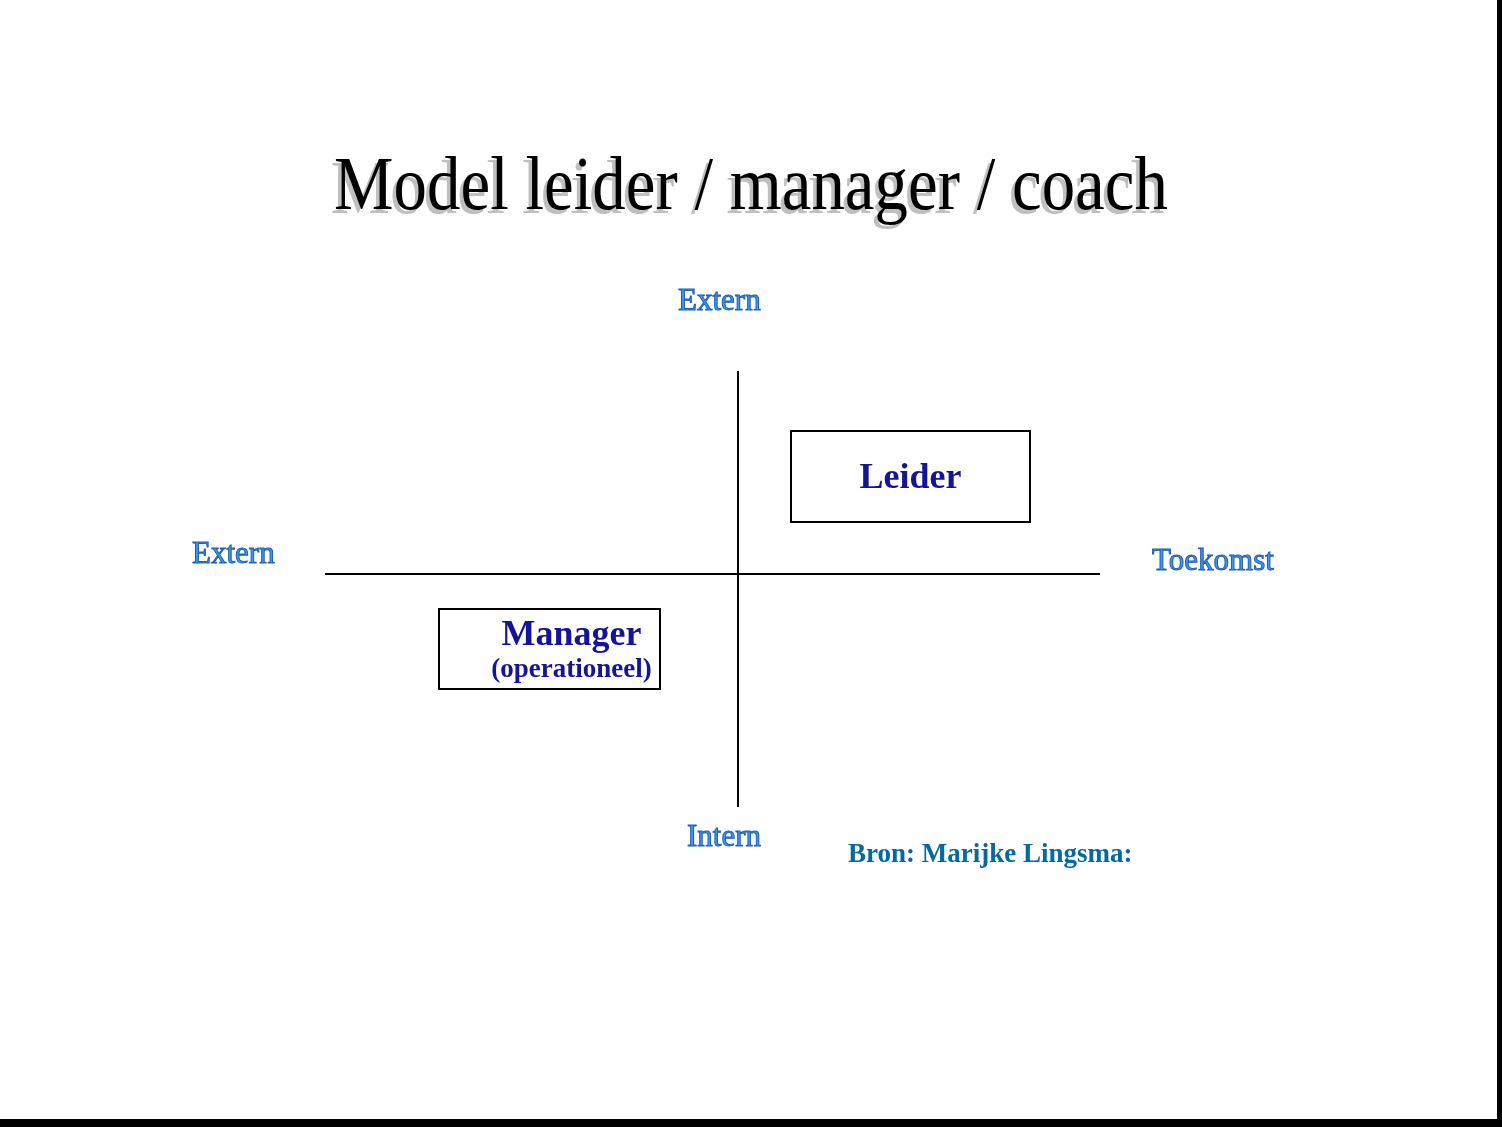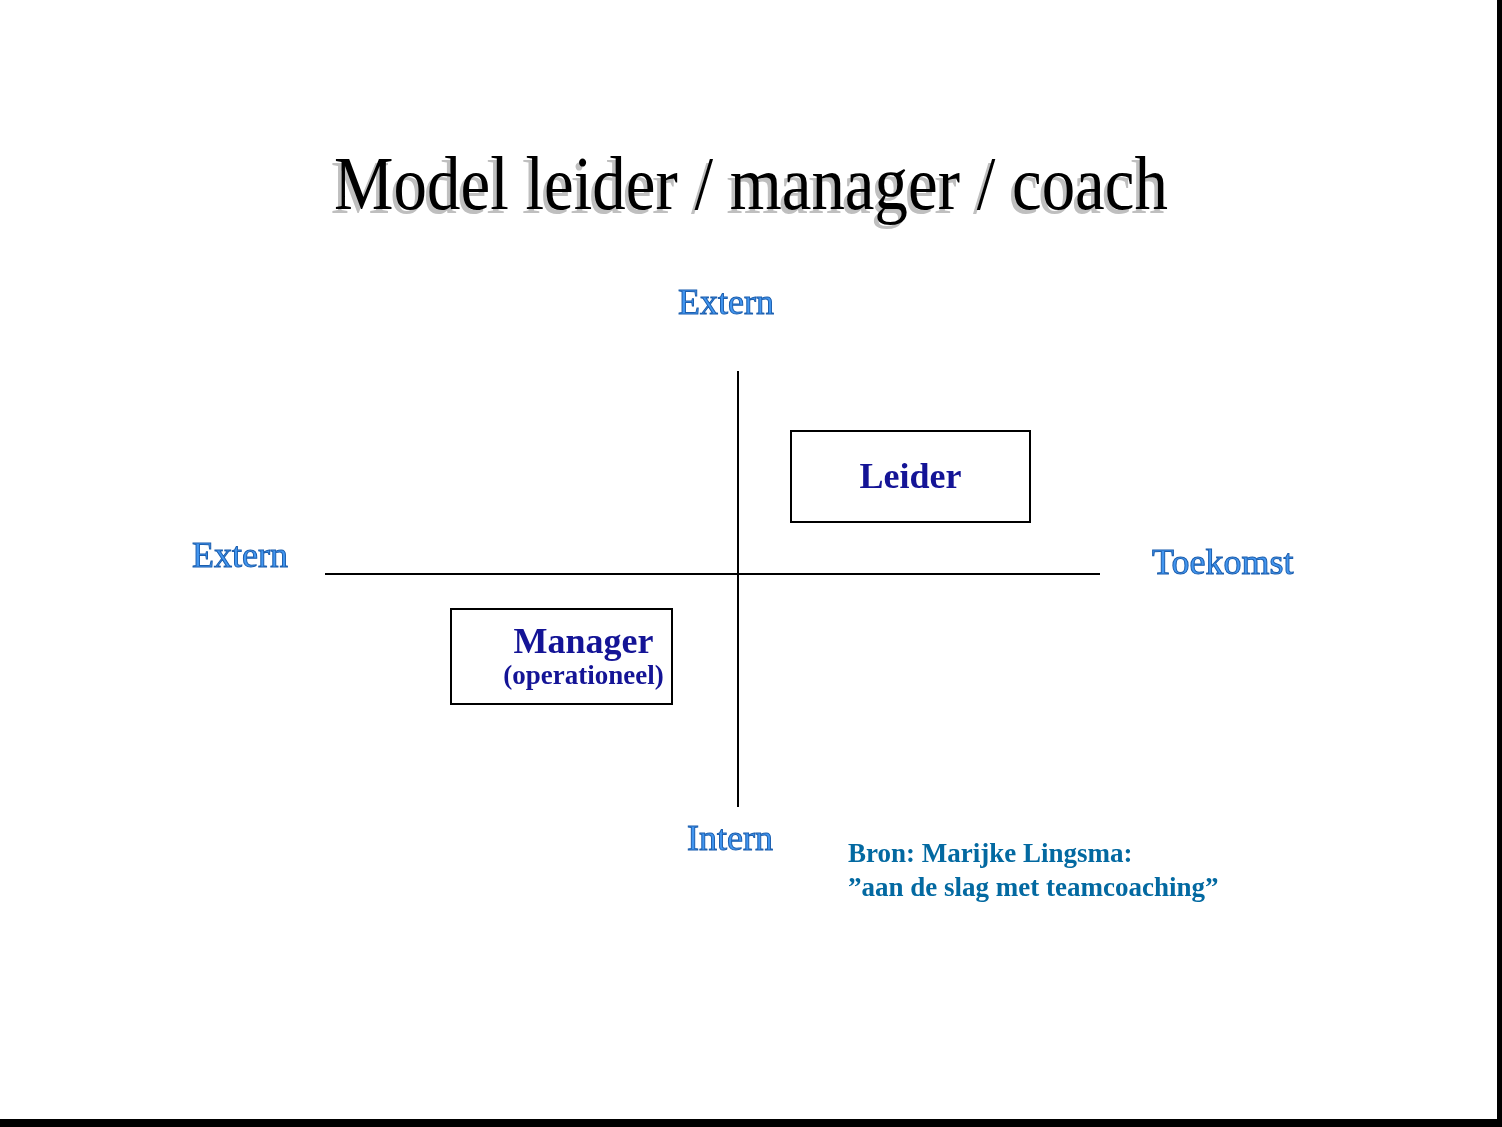--- a/index.html
+++ b/index.html
@@ -25,21 +25,21 @@
     line-height: 1;
     font-weight: 400;
     color: #000000;
     white-space: nowrap;
     transform: scaleX(0.88);
     transform-origin: 50% 50%;
     text-shadow: -4px 4px 0 var(--title-shadow, #bfbfbf);
   }
   .axis-label {
     position: absolute;
-    font-size: 36px;
+    font-size: 31px;
     line-height: 1;
     color: var(--axis-label-fill, #4296f0);
     -webkit-text-stroke: 1px var(--axis-label-stroke, #1c5faf);
     white-space: nowrap;
   }
   .label-extern   { left: 678px;  top: 284px; }
   .label-heden    { left: 192px;  top: 537px; }
   .label-toekomst { left: 1132px; top: 544px; margin-left: 20px; }
   .label-intern   { left: 687px;  top: 820px; }
   .v-line {
@@ -65,21 +65,21 @@
     box-sizing: border-box;
     display: flex;
     flex-direction: column;
     align-items: center;
     justify-content: center;
     color: var(--box-text, #141496);
     font-weight: bold;
     text-align: center;
   }
   .qbox-leider  { left: 790px; top: 430px; width: 241px; height: 93px; }
-  .qbox-manager { left: 450px; top: 608px; width: 223px; height: 97px; padding-left: 44px; }
+  .qbox-manager { left: 438px; top: 608px; width: 223px; height: 82px; padding-left: 44px; }
   .qbox-coach   { left: 787px; top: 608px; width: 218px; height: 97px; }
   .qbox-label {
     font-size: 36px;
     line-height: 1.1;
     white-space: nowrap;
   }
   .qbox-sublabel {
     font-size: 27px;
     line-height: 1.1;
     white-space: nowrap;
@@ -135,20 +135,19 @@
   </div>
 
   <div class="qbox qbox-manager">
     <span class="qbox-label">Manager</span>
     <span class="qbox-sublabel">(operationeel)</span>
   </div>
 
 
   <div class="source-note">
     <div>Bron: Marijke Lingsma:</div>
-    <div>”aan de slag met teamcoaching”</div>
   </div>
 
   <div class="edge-right"></div>
 
   <div class="edge-bottom"></div>
 
 </div>
 
 </body></html>

